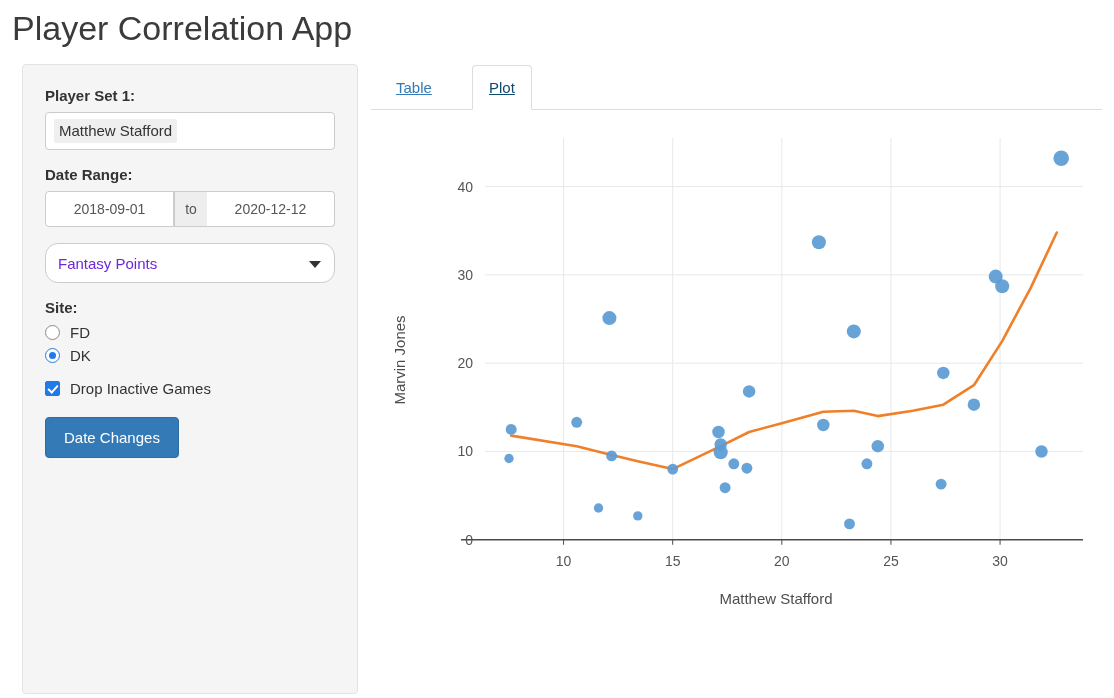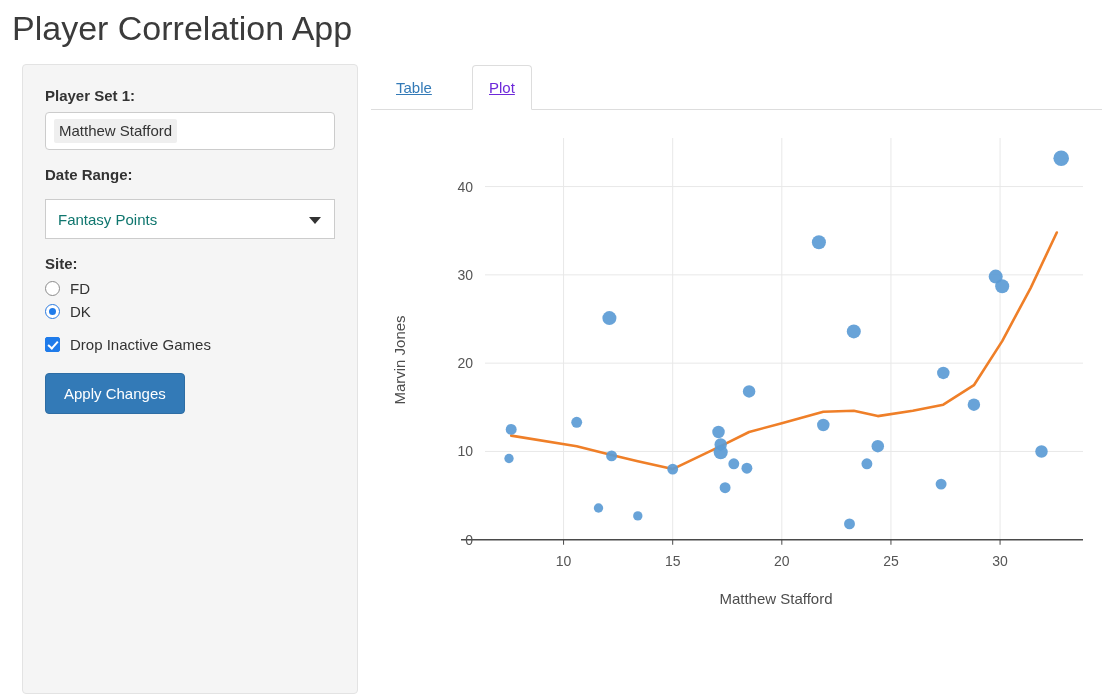--- a/index.html
+++ b/index.html
@@ -115,26 +115,26 @@
     position: relative;
     width: 100%;
     height: 40px;
   }
   .select-box {
     box-sizing: border-box;
     width: 100%;
     height: 100%;
     background: #ffffff;
     border: 1px solid #cccccc;
-    border-radius: 0;
+    border-radius: 13px;
     display: flex;
     align-items: center;
     padding: 16px 12px;
     font-size: 15px;
-    color: #0f766e;
+    color: #6d28d9;
     cursor: pointer;
   }
   .caret {
     position: absolute;
     right: 14px;
     top: 50%;
     width: 0; height: 0;
     margin-top: -2px;
     border-left: 6px solid transparent;
     border-right: 6px solid transparent;
@@ -225,21 +225,21 @@
     font-size: 15px;
     line-height: 22px;
     cursor: pointer;
     border: 1px solid transparent;
     border-radius: 4px 4px 0 0;
     text-decoration: underline;
   }
   .tab.inactive { left: 8px; color: #337ab7; }
   .tab.active {
     left: 101px;
-    color: #6d28d9;
+    color: #0c4a6e;
     background: #ffffff;
     border-color: #dddddd;
     border-bottom-color: #ffffff;
   }
 
   
   .plot-area {
     position: absolute;
     left: 371px;
     top: 110px;
@@ -270,20 +270,25 @@
     <div class="group">
       <label class="field-label tight">Player Set 1:</label>
       <div class="selectize">
         <span class="token">Matthew Stafford</span>
       </div>
     </div>
 
 
     <div class="group">
       <label class="field-label">Date Range:</label>
+      <div class="date-range">
+        <div class="date-input">2018-09-01</div>
+        <div class="date-sep">to</div>
+        <div class="date-input right">2020-12-12</div>
+      </div>
     </div>
 
     <div class="group">
       <div class="select-wrap">
         <div class="select-box">Fantasy Points</div>
         <span class="caret"></span>
       </div>
     </div>
 
     <div class="group">
@@ -296,21 +301,21 @@
         <span class="radio checked"></span>
         <span>DK</span>
       </div>
     </div>
 
     <div class="check-row">
       <span class="checkbox"></span>
       <span>Drop Inactive Games</span>
     </div>
 
-    <button class="apply-btn">Apply Changes</button>
+    <button class="apply-btn">Date Changes</button>
   </div>
 
   <div class="tabs">
     <div class="tab inactive">Table</div>
     <div class="tab active">Plot</div>
   </div>
 
   <div class="plot-area">
     <svg class="plot-svg" id="chart-svg" width="731" height="520" viewBox="0 0 731 520">
       <g>

